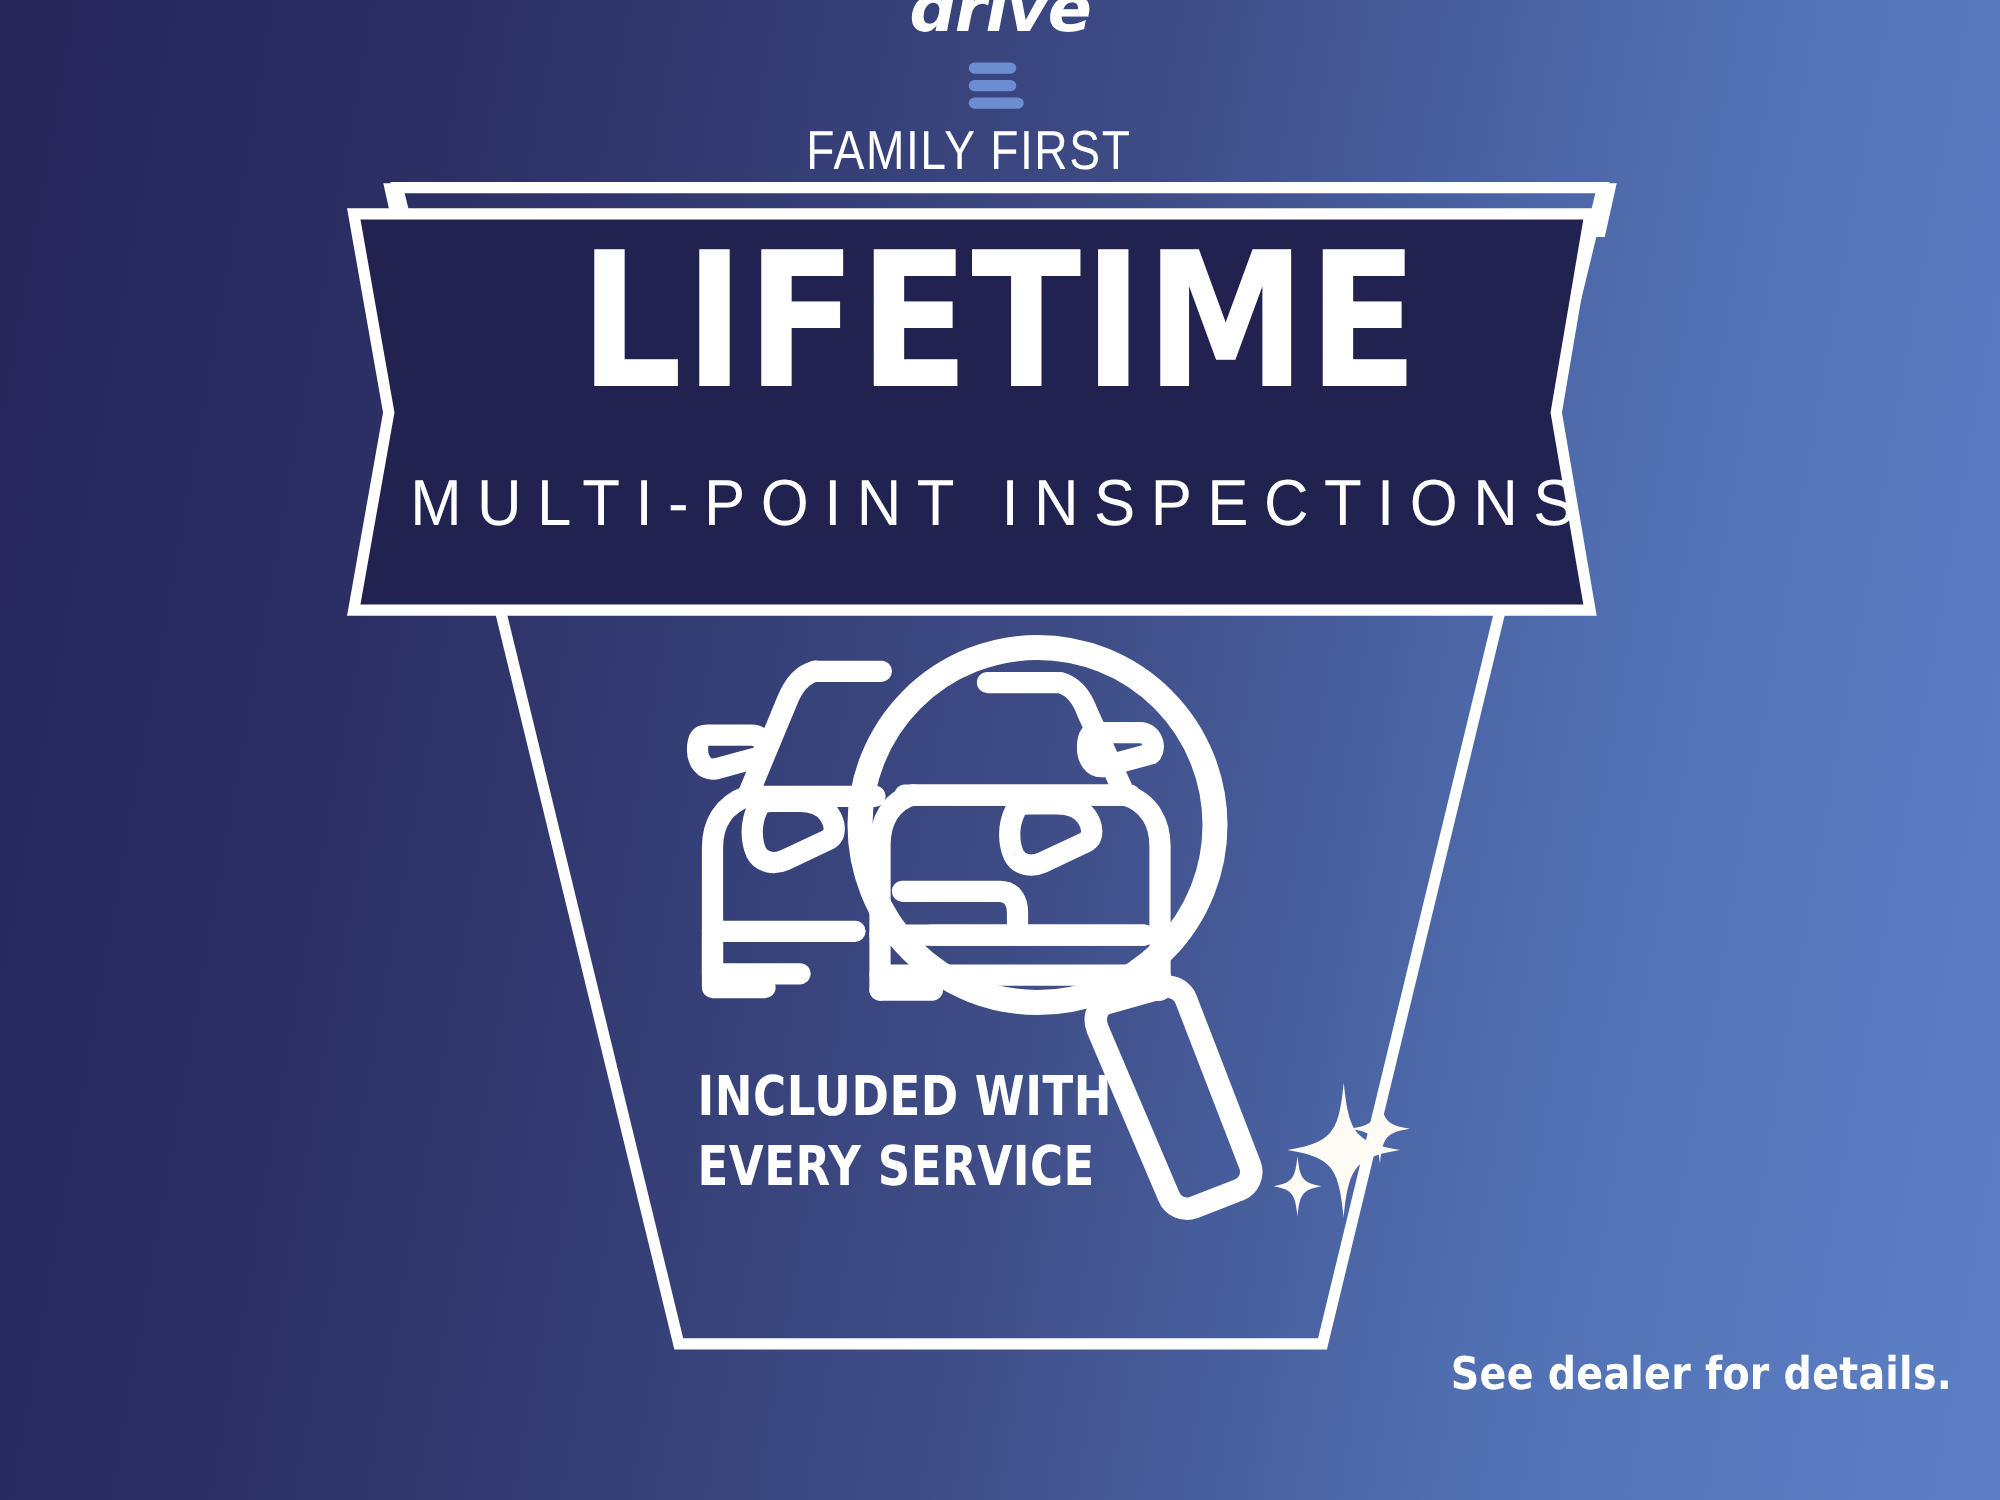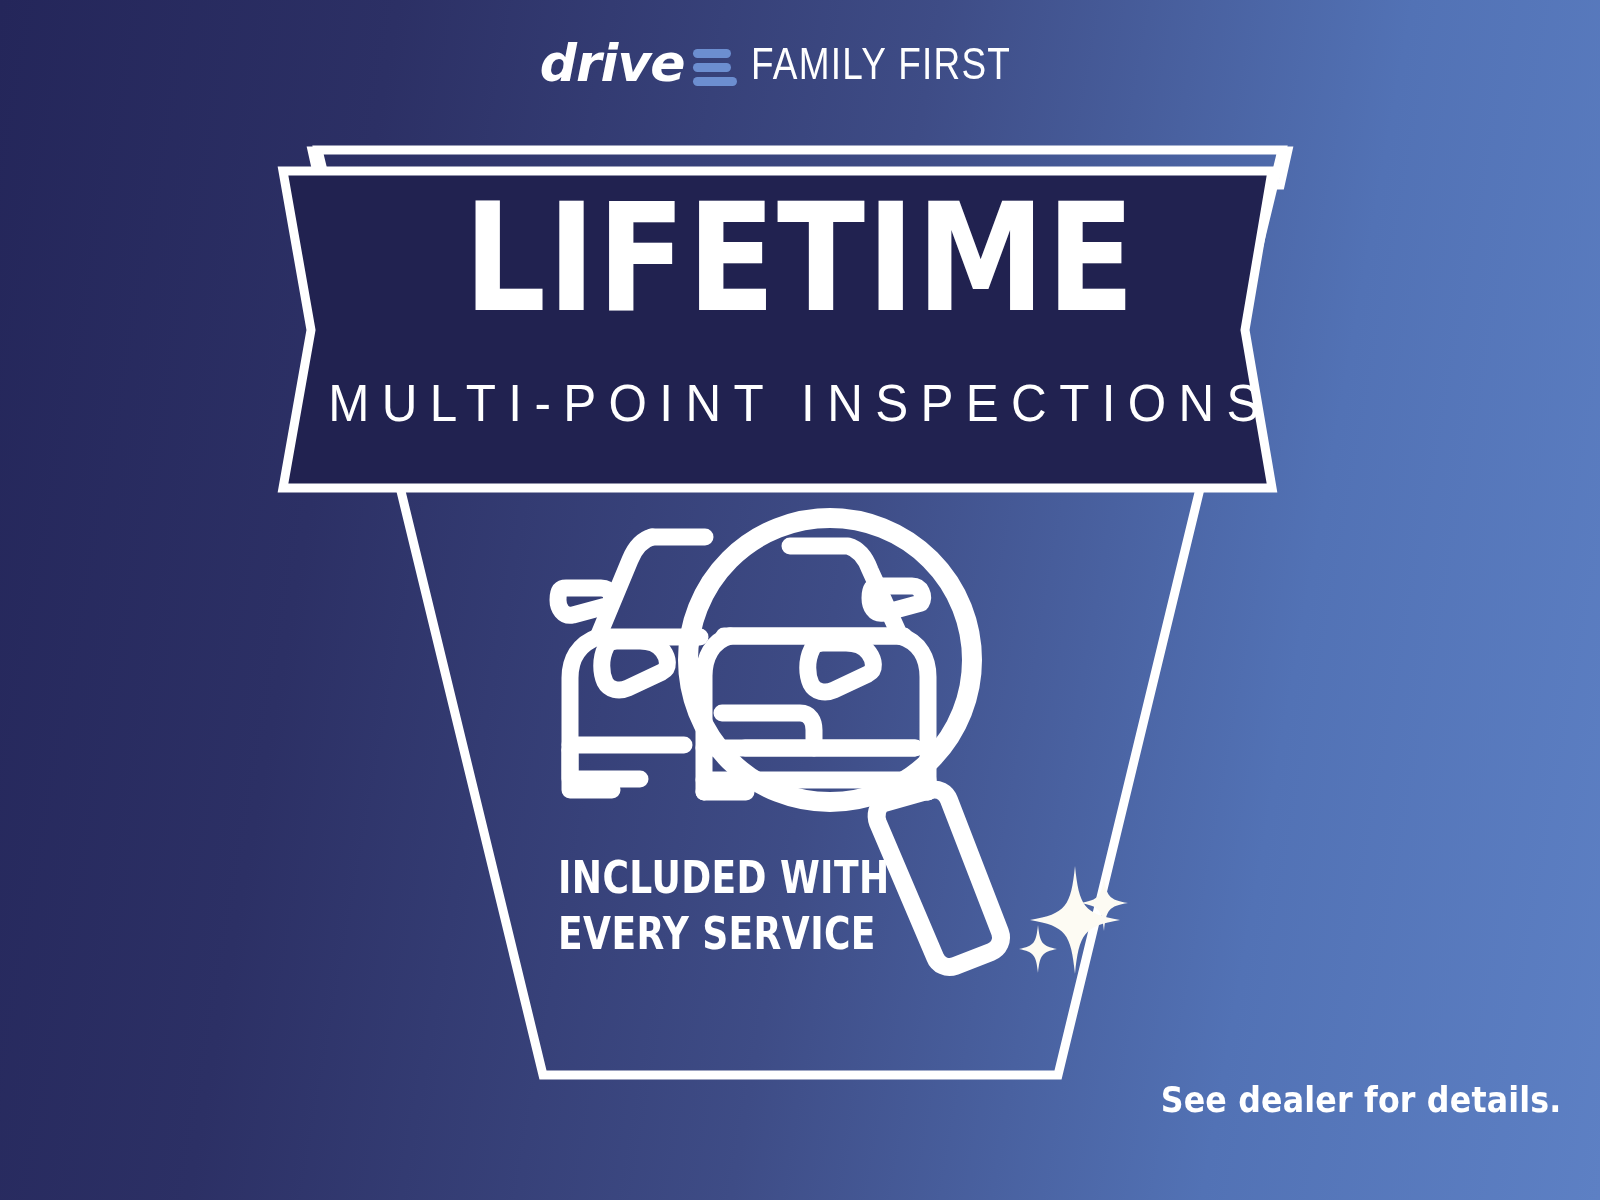--- a/index.html
+++ b/index.html
@@ -24,22 +24,23 @@
 
   
   .brand {
     position: absolute;
     top: 34px;
     left: 0;
     width: 1600px;
     display: flex;
     align-items: center;
     justify-content: center;
-    gap: 0px;
+    gap: 12px;
     height: 60px;
+    flex-direction: column;
   }
   .brand-drive {
     font-family: "DejaVu Sans", sans-serif;
     font-style: italic;
     font-weight: bold;
     font-size: 52px;
     color: #ffffff;
     letter-spacing: -1px;
     line-height: 1;
     position: relative;

